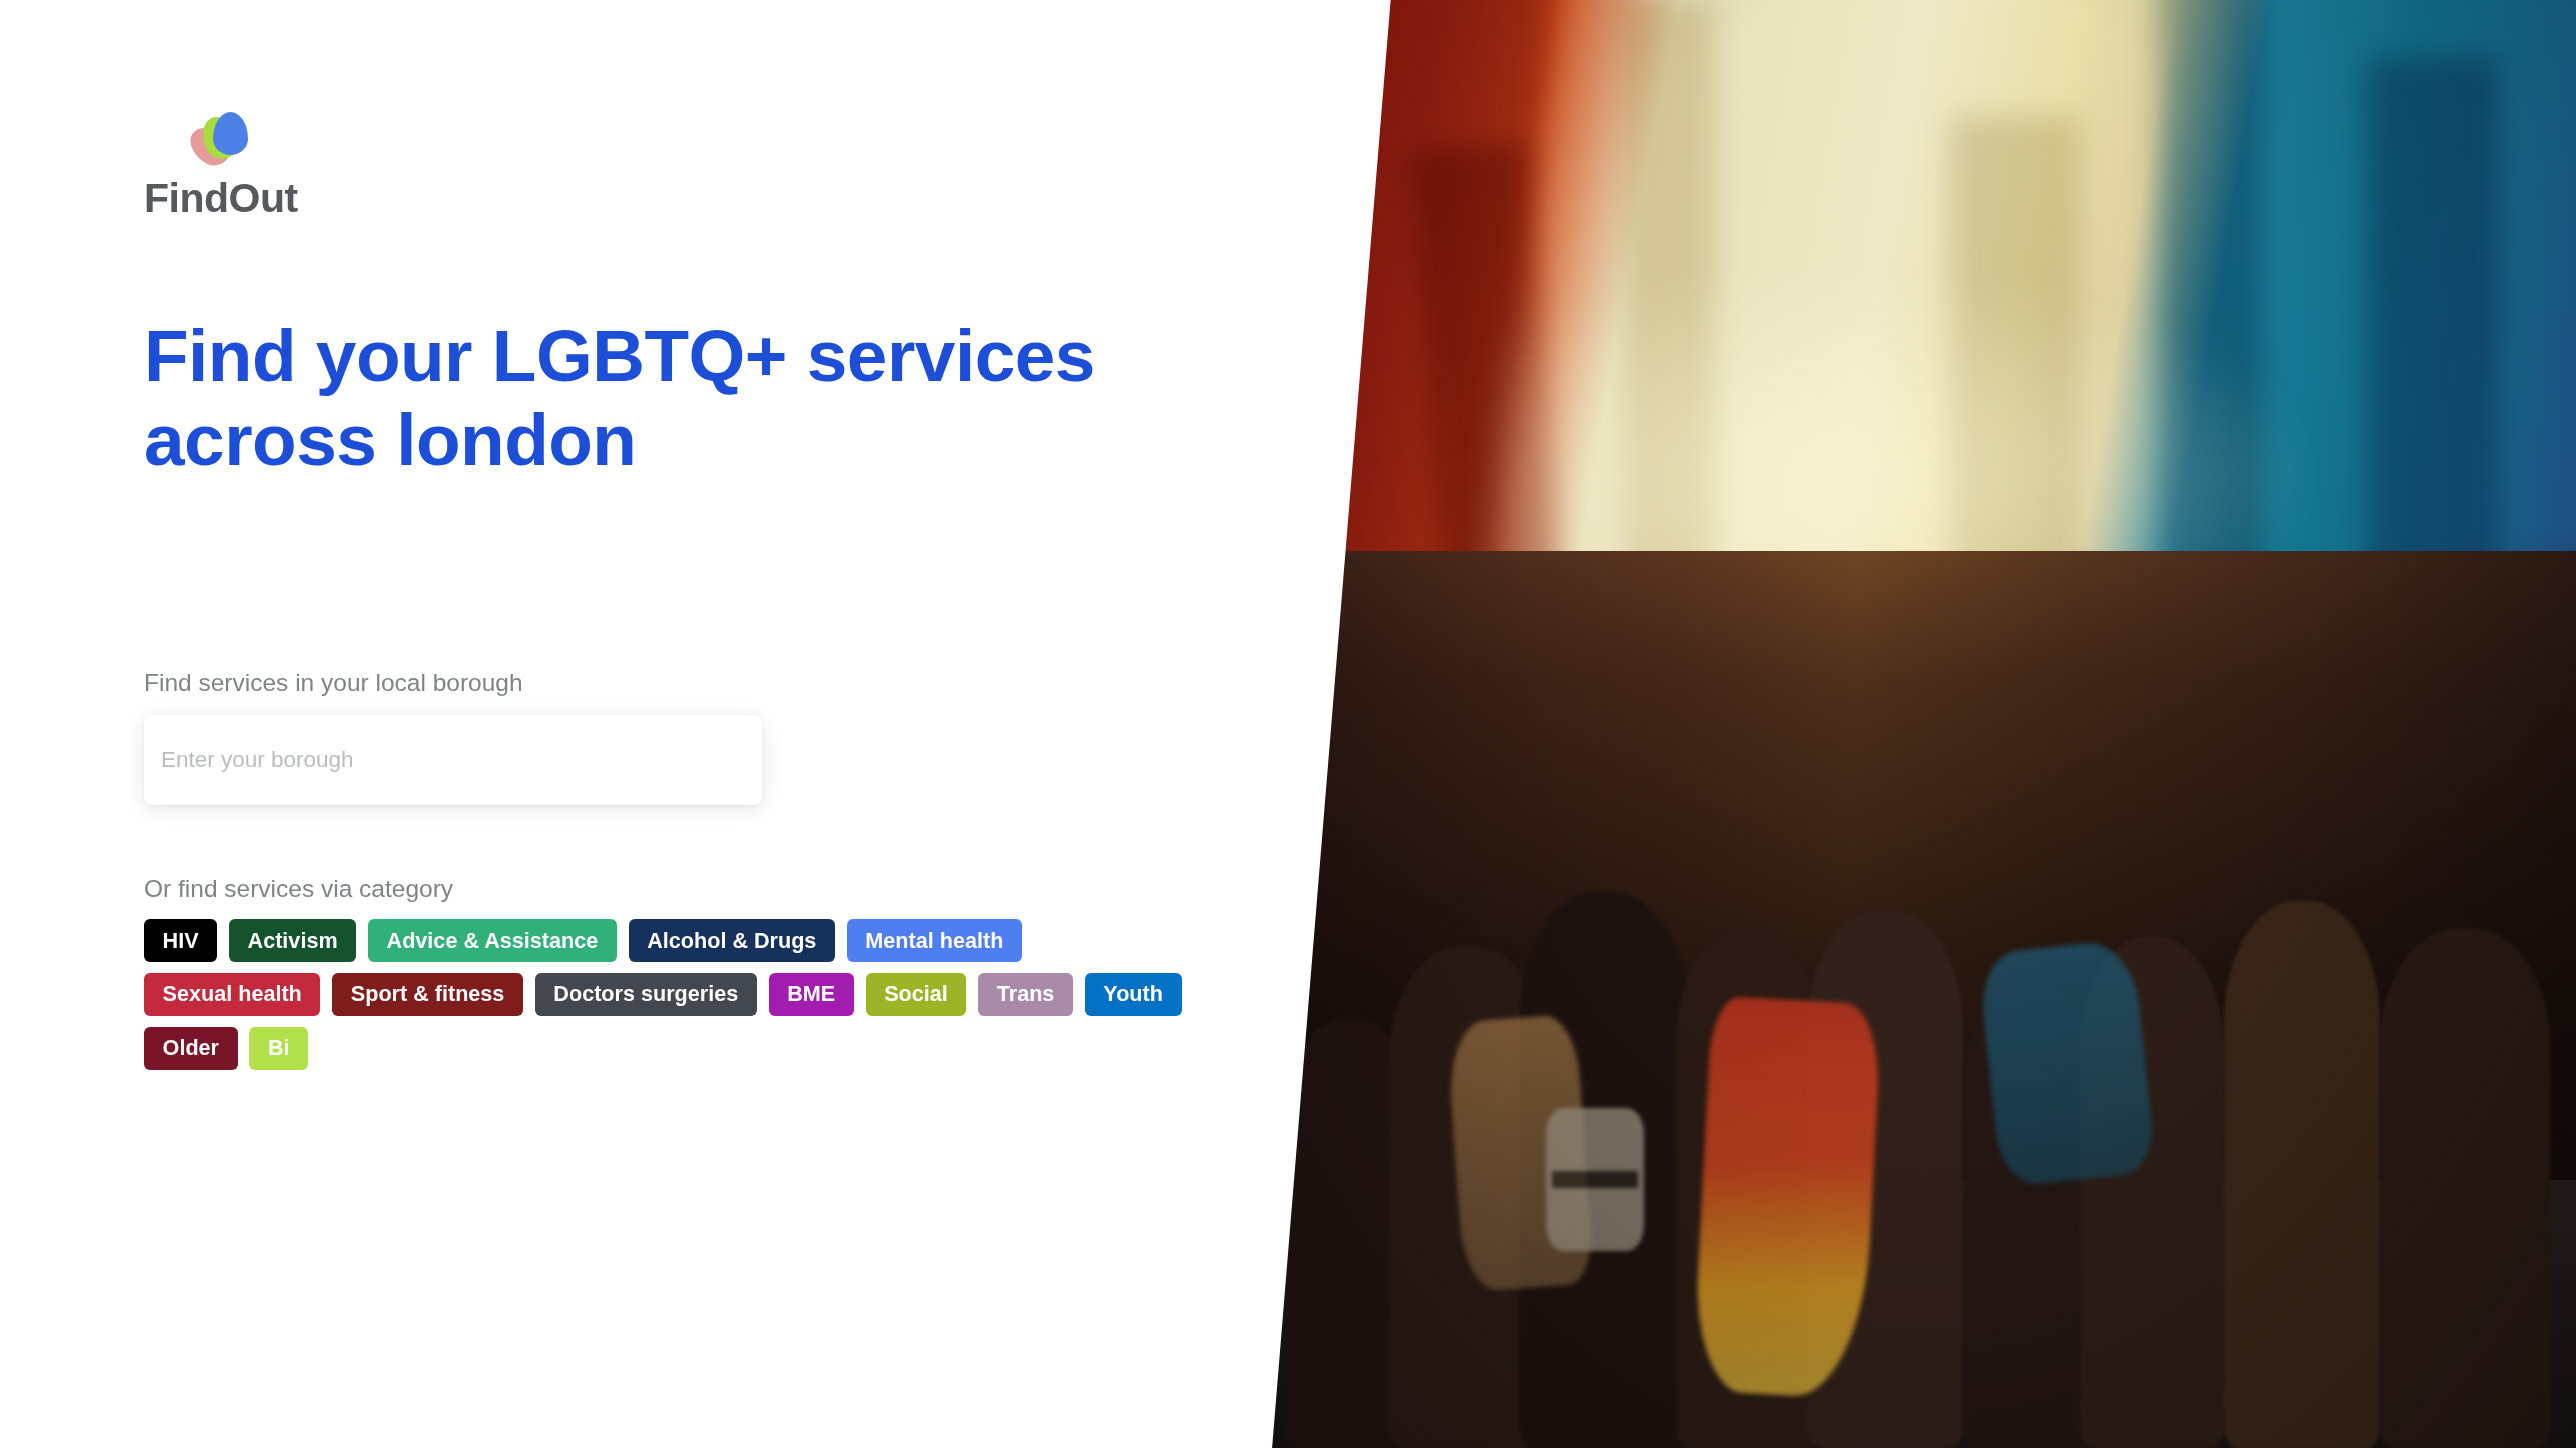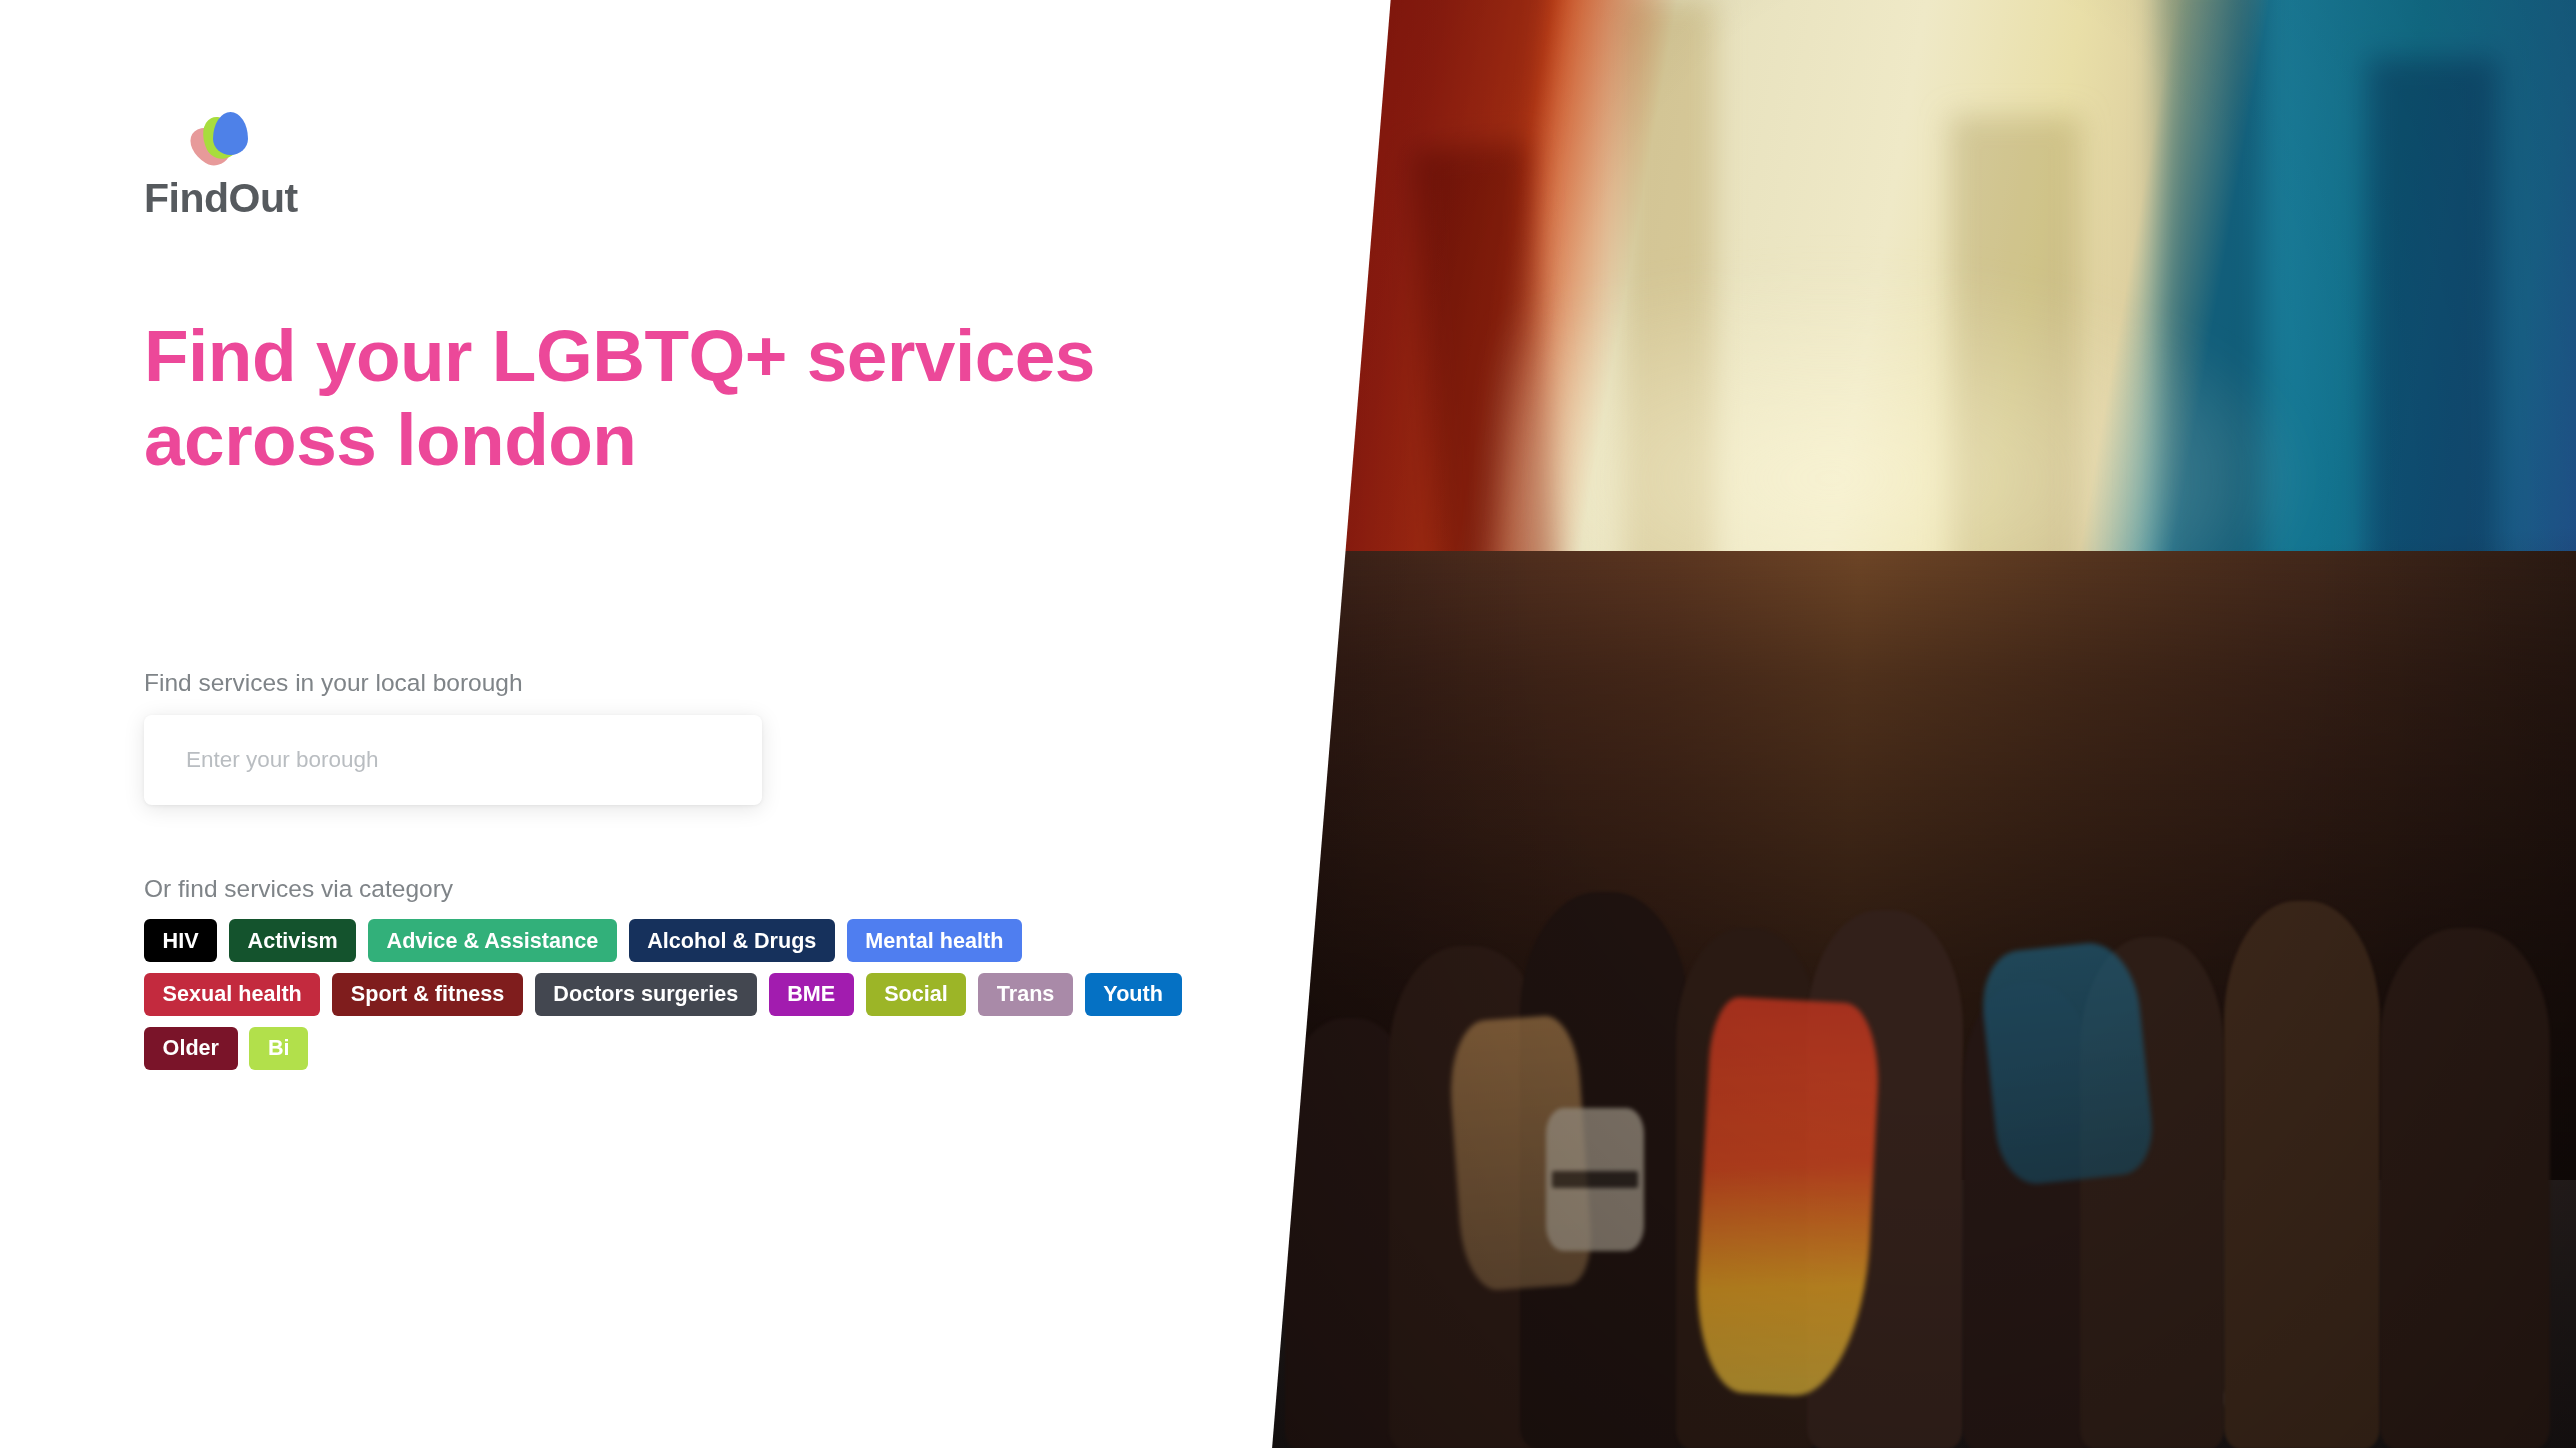--- a/index.html
+++ b/index.html
@@ -120,38 +120,38 @@
   .logo{ position:absolute; left:144px; top:110px; display:flex; align-items:center; gap:13.7px;flex-direction:column; }
   .logo-mark{ position:relative; width:55px; height:51px; }
   .petal{ position:absolute; width:35px; height:43px; border-radius:50% 50% 50% 50%/62% 62% 38% 38%; }
   .petal.pink{  left:0px;  top:13.7px; background:#e79a9a; transform:rotate(-58deg); }
   .petal.green{ left:9.8px; top:5.9px;  background:#a8dd3d; transform:rotate(-26deg); }
   .petal.blue{  left:19.6px; top:2px;  background:#4e81e8; transform:rotate(0deg); }
   .logo-text{ font-size:41px; font-weight:bold; color:#565a5e; letter-spacing:-0.5px; }
 
   .headline{
     position:absolute; left:144px; top:314px; width:1039px;
-    font-size:73px; line-height:1.15; font-weight:bold; color:#ec4899;
+    font-size:73px; line-height:1.15; font-weight:bold; color:#1d4ed8;
     letter-spacing:-0.5px;
   }
   .subtitle{
     position:absolute; left:144px; top:515px; width:980px;
     font-size:26.5px; line-height:1.62; color:#868b90; font-weight:normal;
   }
 
   .search-label{
     position:absolute; left:144px; top:669px;
     font-size:24.5px; color:#7f8488;
   }
   .search-box{
     position:absolute; left:144px; top:715px;
     width:618px; height:90px;
     background:#ffffff; border:none; border-radius:7.8px;
     box-shadow:0 3.9px 21.6px rgba(0,0,0,0.10), 0 1px 3.9px rgba(0,0,0,0.06);
-    padding:0 42px;
+    padding:0 17px;
     font-family:"Liberation Sans", sans-serif;
     font-size:22.5px; color:#3b3f43; outline:none;
   }
   .search-box::placeholder{ color:#b9bdc1; }
 
   .cat-label{
     position:absolute; left:144px; top:875px;
     font-size:24.5px; color:#7f8488;
   }
   .tags{

